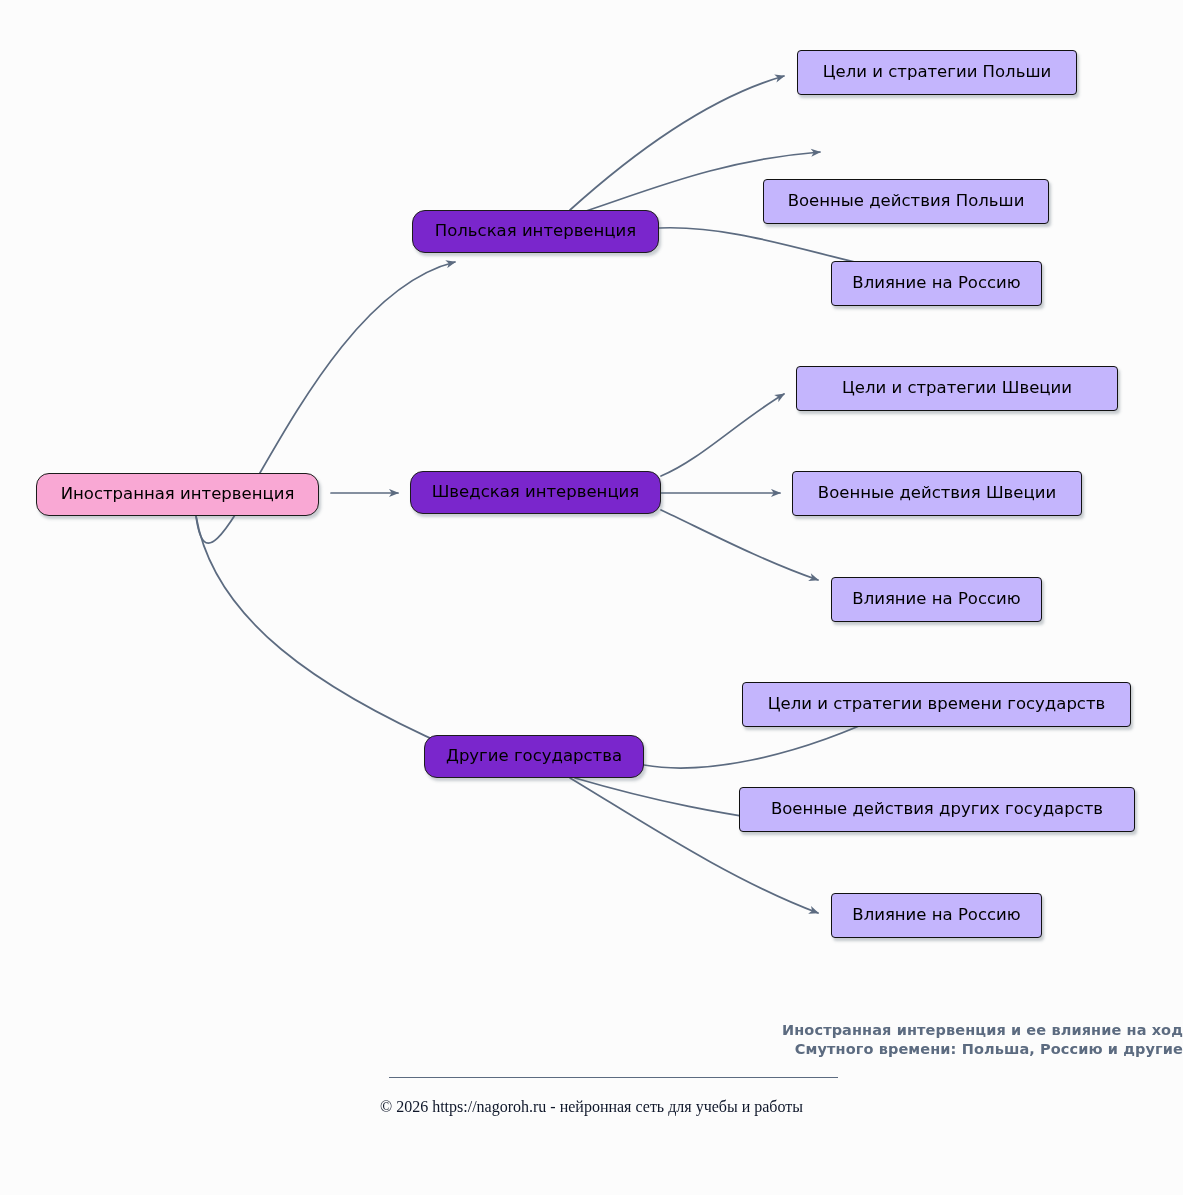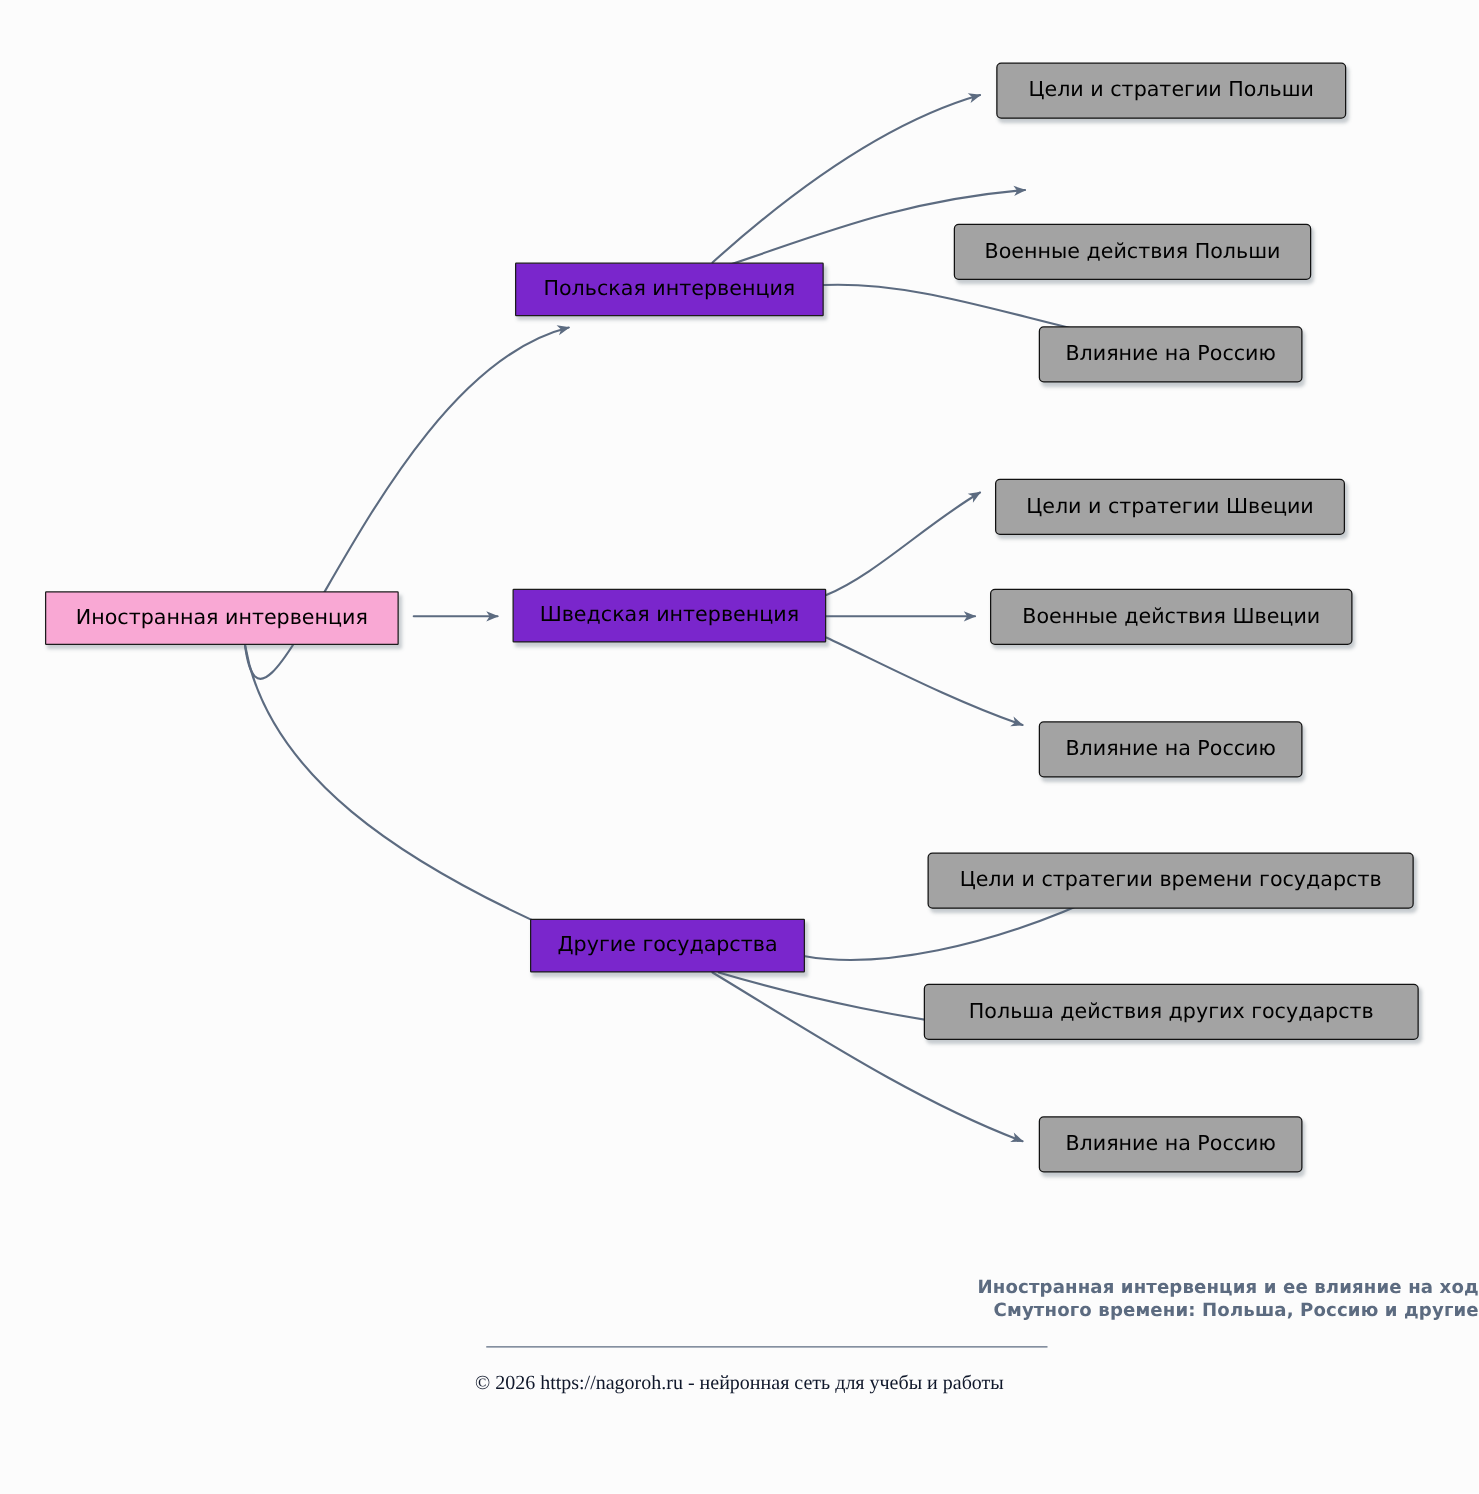--- a/index.html
+++ b/index.html
@@ -22,21 +22,21 @@
     width: 1183px;
     height: 1195px;
     pointer-events: none;
   }
   .node {
     position: absolute;
     box-sizing: border-box;
     display: flex;
     align-items: center;
     justify-content: center;
-    border-radius: 1px;
+    border-radius: 13px;
     white-space: nowrap;
     line-height: 1;
   }
   .node-label {
     display: block;
     line-height: 1;
   }
   .node.root {
     background: #76ab28;
     border: 1.6px solid #1c1c1c;
@@ -45,21 +45,21 @@
     box-shadow: 2px 3px 3px rgba(80, 95, 110, 0.30);
   }
   .node.branch {
     background: #7a26cc;
     border: 1.6px solid #1c1c1c;
     color: #000000;
     font-size: 16.5px;
     box-shadow: 2px 3px 3px rgba(80, 95, 110, 0.30);
   }
   .node.leaf {
-    background: #a3a3a3;
+    background: #c4b5fd;
     border: 1.7px solid #111111;
     color: #000000;
     font-size: 16.5px;
     border-radius: 4px;
     box-shadow: 2px 3px 3px rgba(80, 95, 110, 0.32);
   }
 
   #footer {
     position: absolute;
     left: 0;
@@ -137,37 +137,37 @@
       </div>
       <div class="node leaf" style="left: 763px; top: 155px; width: 286px; height: 45px; margin-top: 24px;">
         <span class="node-label">Военные действия Польши</span>
       </div>
       <div class="node leaf" style="left: 831px; top: 261px; width: 211px; height: 45px;">
         <span class="node-label">Влияние на Россию</span>
       </div>
       <div class="node branch" style="left: 410px; top: 471px; width: 251px; height: 43px; background: rgb(122, 38, 204);">
         <span class="node-label">Шведская интервенция</span>
       </div>
-      <div class="node leaf" style="left: 796px; top: 366px; width: 280px; height: 45px; margin-top: 17px;">
+      <div class="node leaf" style="left: 796px; top: 366px; width: 322px; height: 45px;">
         <span class="node-label">Цели и стратегии Швеции</span>
       </div>
       <div class="node leaf" style="left: 792px; top: 471px; width: 290px; height: 45px;">
         <span class="node-label">Военные действия Швеции</span>
       </div>
       <div class="node leaf" style="left: 831px; top: 577px; width: 211px; height: 45px;">
         <span class="node-label">Влияние на Россию</span>
       </div>
       <div class="node branch" style="left: 424px; top: 735px; width: 220px; height: 43px; background: rgb(122, 38, 204); justify-content: center;">
         <span class="node-label">Другие государства</span>
       </div>
       <div class="node leaf" style="left: 742px; top: 682px; width: 389px; height: 45px;">
         <span class="node-label">Цели и стратегии времени государств</span>
       </div>
       <div class="node leaf" style="left: 739px; top: 787px; width: 396px; height: 45px;">
-        <span class="node-label">Польша действия других государств</span>
+        <span class="node-label">Военные действия других государств</span>
       </div>
       <div class="node leaf" style="left: 831px; top: 893px; width: 211px; height: 45px;">
         <span class="node-label">Влияние на Россию</span>
       </div>
     </div>
 
   <div id="footer">
     <div id="footer-title">
       <div>Иностранная интервенция и ее влияние на ход</div>
       <div>Смутного времени: Польша, Россию и другие</div>

